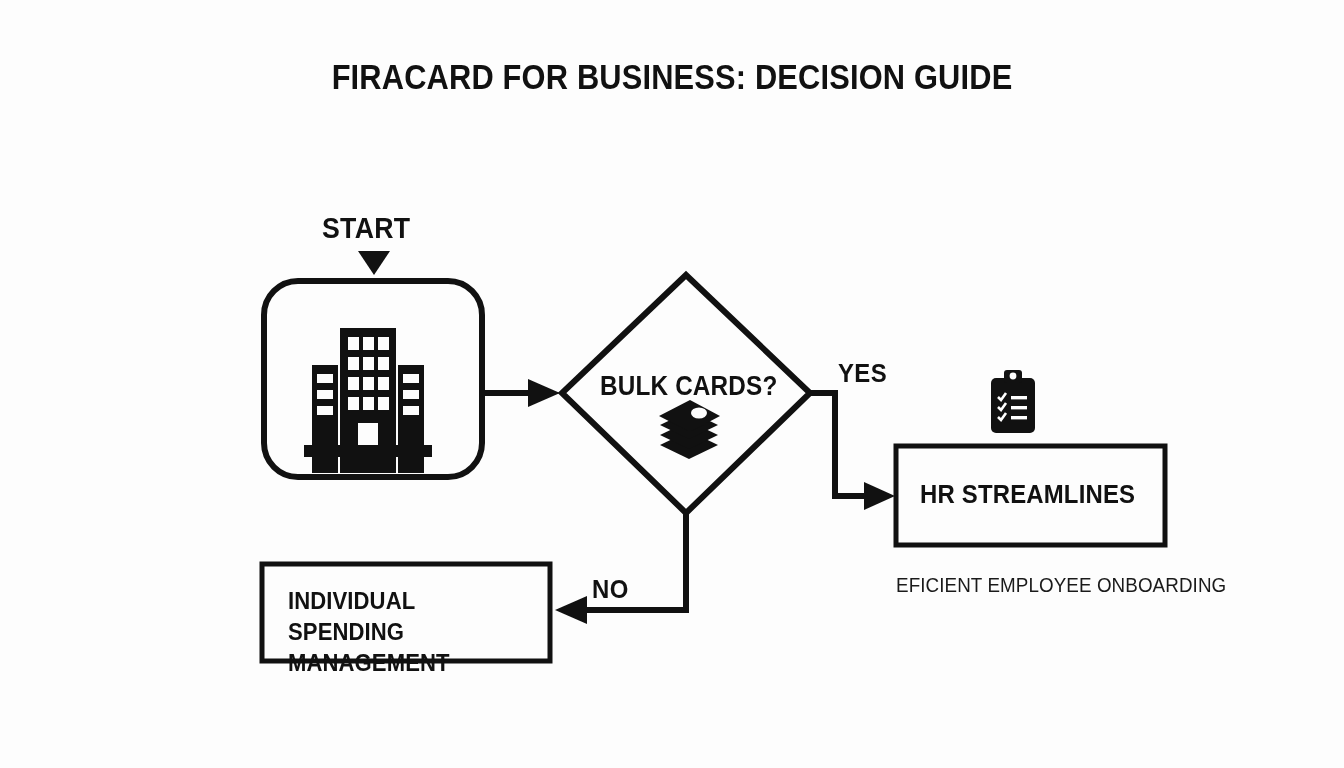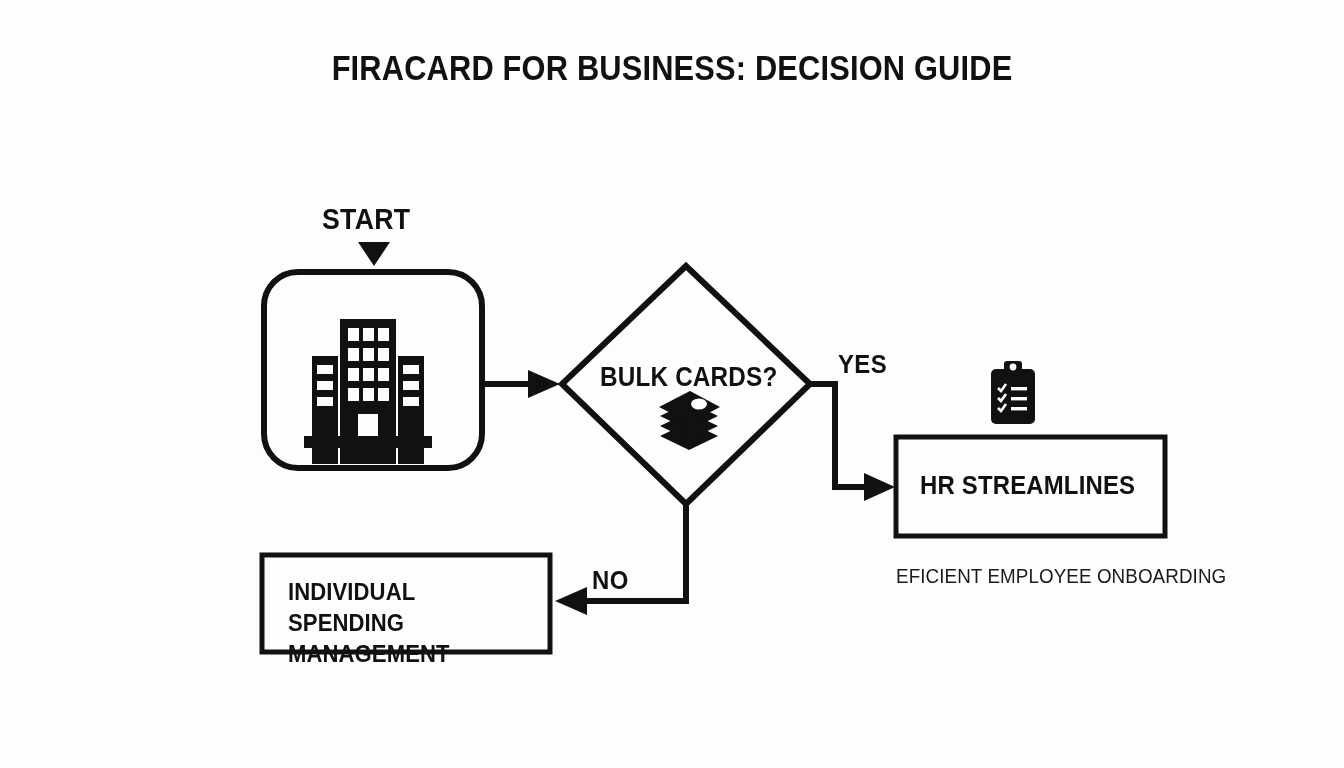--- a/index.html
+++ b/index.html
@@ -10,21 +10,21 @@
     width: 1344px;
     height: 768px;
     background: #fdfdfd;
     font-family: "Liberation Sans", sans-serif;
     overflow: hidden;
     position: relative;
   }
   #canvas {
     position: absolute;
     left: 0;
-    top: 4px;
+    top: 13px;
     width: 1344px;
     height: 564px;
   }
   .layer {
     position: absolute;
     left: 0;
     top: 0;
     width: 1344px;
     height: 768px;
   }

